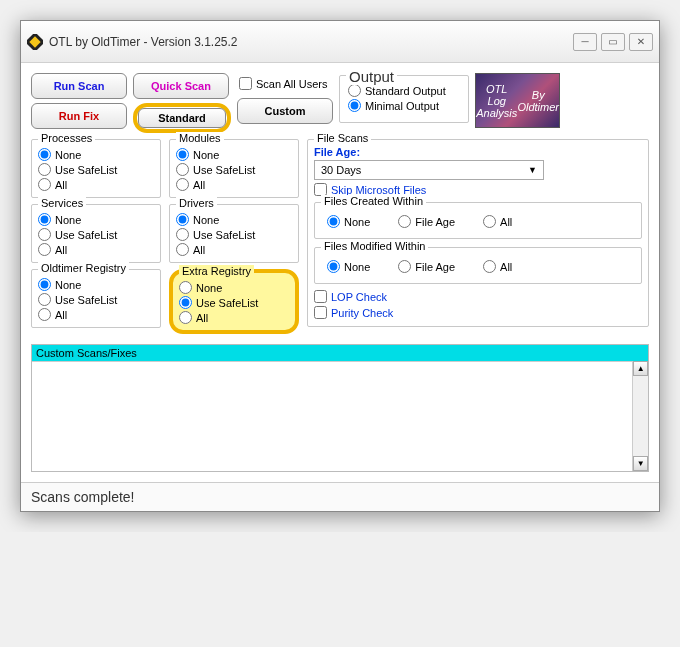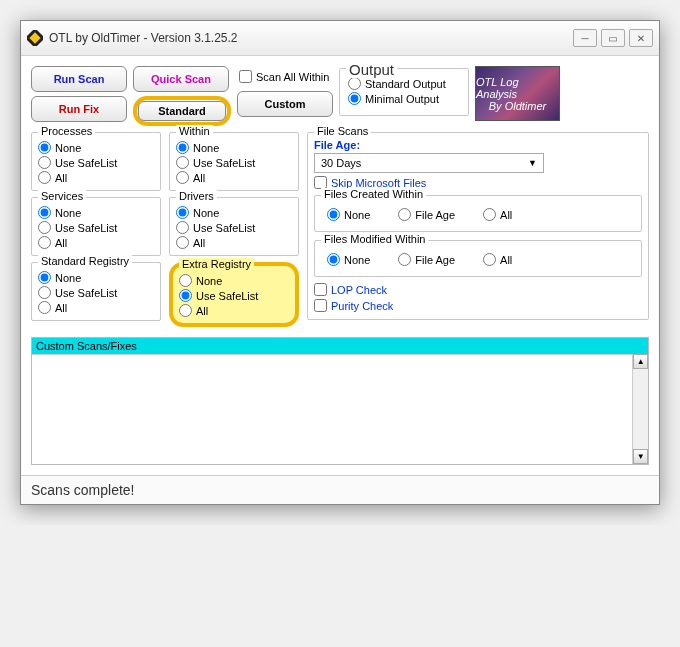--- a/index.html
+++ b/index.html
@@ -1,18 +1,18 @@
 <!DOCTYPE html>
 <html><head>
 <meta charset="utf-8">
 <style>
 * { box-sizing: border-box; font-family: Tahoma, sans-serif; font-size: 11px; }
 body { margin: 0; padding: 20px; background: #f0f0f0; }
 .window { width: 640px; background: #fff; border: 1px solid #888; box-shadow: 0 4px 20px rgba(0,0,0,0.4); position: relative; }
-.titlebar { height: 35px; background: linear-gradient(to bottom, #fefefe, #ebebeb); border-bottom: 1px solid #d0d0d0; display: flex; align-items: center; padding: 0 6px; }
+.titlebar { height: 42px; background: linear-gradient(to bottom, #fefefe, #ebebeb); border-bottom: 1px solid #d0d0d0; display: flex; align-items: center; padding: 0 6px; }
 .titlebar .icon { width: 16px; height: 16px; margin-right: 6px; }
 .titlebar .title { flex: 1; font-size: 12px; color: #333; }
 .winbtns { display: flex; gap: 4px; }
 .winbtn { width: 24px; height: 18px; border: 1px solid #aaa; border-radius: 2px; background: #f4f4f4; display: flex; align-items: center; justify-content: center; font-size: 10px; color: #555; cursor: pointer; }
 .content { padding: 10px; }
 .toprow { display: flex; gap: 6px; margin-bottom: 6px; align-items: flex-start; }
 .btn-col { display: flex; flex-direction: column; gap: 4px; }
 .btn { width: 96px; height: 26px; border: 1px solid #888; border-radius: 6px; background: linear-gradient(to bottom,#fff,#e6e6e6); cursor: pointer; display: flex; align-items: center; justify-content: center; font-weight: bold; }
 .btn.blue { color: #1a1ae0; }
 .btn.pink { color: #d400c0; }
@@ -20,21 +20,21 @@
 .btn.black { color: #000; font-weight: bold; }
 .hl-std { border: 4px solid #f0b400; border-radius: 14px; padding: 1px; }
 .hl-std .btn { width: 88px; height: 20px; }
 .checkbx { display: flex; align-items: center; gap: 4px; padding: 4px 2px; white-space: nowrap; }
 .checkbx input { margin: 0; }
 .groupbox { border: 1px solid #c8c8c8; border-radius: 2px; padding: 6px 8px 8px 8px; position: relative; margin-top: 2px; }
 .groupbox .legend { position: absolute; top: -8px; left: 6px; background: #fff; padding: 0 3px; font-size: 15px; color: #333; }
 .output { width: 130px; }
 .radio { display: flex; align-items: center; gap: 4px; margin: 2px 0; cursor: pointer; white-space: nowrap; }
 .radio input { margin: 0; }
-.logo { width: 85px; height: 55px; background: linear-gradient(135deg,#3a2a6a 0%,#7a5090 40%,#b0507a 60%,#3a2a6a 100%); border: 1px solid #555; display: flex; flex-direction: column; align-items: center; justify-content: center; color: #fff; font-size: 9px; font-style: italic; }
+.logo { width: 85px; height: 55px; background: linear-gradient(135deg,#3a2a6a 0%,#7a5090 40%,#b0507a 60%,#3a2a6a 100%); border: 1px solid #555; display: flex; flex-direction: row; align-items: center; justify-content: center; color: #fff; font-size: 9px; font-style: italic; text-align: center; }
 .midgrid { display: flex; gap: 8px; margin-top: 6px; }
 .leftcol { display: flex; flex-direction: column; gap: 6px; width: 130px; }
 .midcol { display: flex; flex-direction: column; gap: 6px; width: 130px; }
 .rightcol { flex: 1; display: flex; flex-direction: column; gap: 6px; }
 .opt-group { border: 1px solid #c8c8c8; border-radius: 2px; padding: 6px 6px 4px 6px; position: relative; }
 .opt-group .legend { position: absolute; top: -8px; left: 6px; background: #fff; padding: 0 3px; font-size: 11px; }
 .hl-extra { background: #fff89e; border: 4px solid #f0b400; border-radius: 14px; }
 .hl-extra .opt-group { border: none; }
 .hl-extra .legend { background: #fff89e; }
 .select { width: 230px; height: 20px; border: 1px solid #aaa; background: #fff; display: flex; align-items: center; padding: 0 6px; justify-content: space-between; cursor: pointer; margin: 2px 0; }
@@ -76,21 +76,21 @@
       </div>
       <div class="btn-col">
         <button class="btn pink">Quick Scan</button>
         <div class="hl-std">
           <button class="btn black">Standard</button>
         </div>
       </div>
       <div class="btn-col">
         <label class="checkbx">
             <input type="checkbox" style="">
-            <span>Scan All Within</span>
+            <span>Scan All Users</span>
           </label>
         <button class="btn black">Custom</button>
       </div>
       <div class="groupbox output">
         <span class="legend">Output</span>
         <label class="radio">
             <input type="radio" name="out" style="">
             <span>Standard Output</span>
           </label>
         <label class="radio">
@@ -130,39 +130,39 @@
           <label class="radio">
               <input type="radio" name="svc" style="">
               <span>Use SafeList</span>
             </label>
           <label class="radio">
               <input type="radio" name="svc" style="">
               <span>All</span>
             </label>
         </div>
         <div class="opt-group">
-          <span class="legend">Standard Registry</span>
+          <span class="legend">Oldtimer Registry</span>
           <label class="radio">
               <input type="radio" name="sreg" checked="" style="">
               <span>None</span>
             </label>
           <label class="radio">
               <input type="radio" name="sreg" style="">
               <span>Use SafeList</span>
             </label>
           <label class="radio">
               <input type="radio" name="sreg" style="">
               <span>All</span>
             </label>
         </div>
       </div>
 
       <div class="midcol">
         <div class="opt-group">
-          <span class="legend">Within</span>
+          <span class="legend">Modules</span>
           <label class="radio">
               <input type="radio" name="mod" checked="" style="">
               <span>None</span>
             </label>
           <label class="radio">
               <input type="radio" name="mod" style="">
               <span>Use SafeList</span>
             </label>
           <label class="radio">
               <input type="radio" name="mod" style="">

